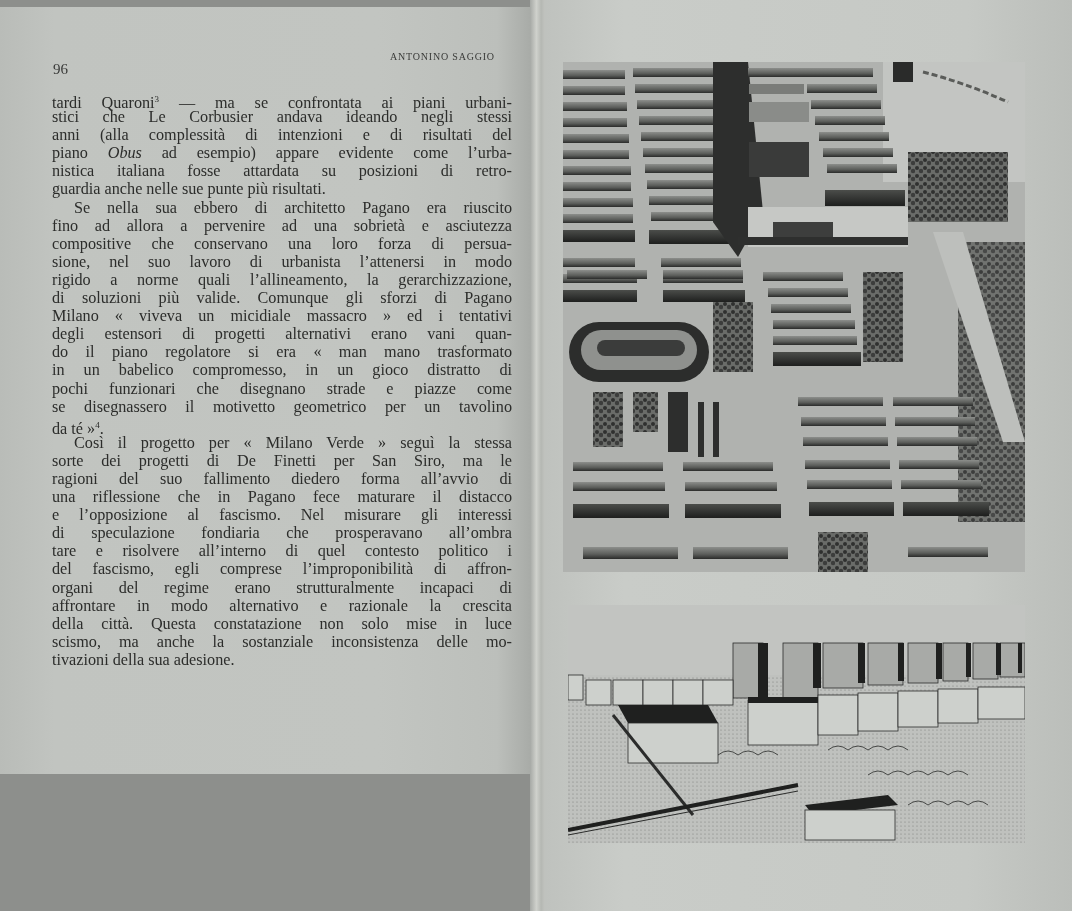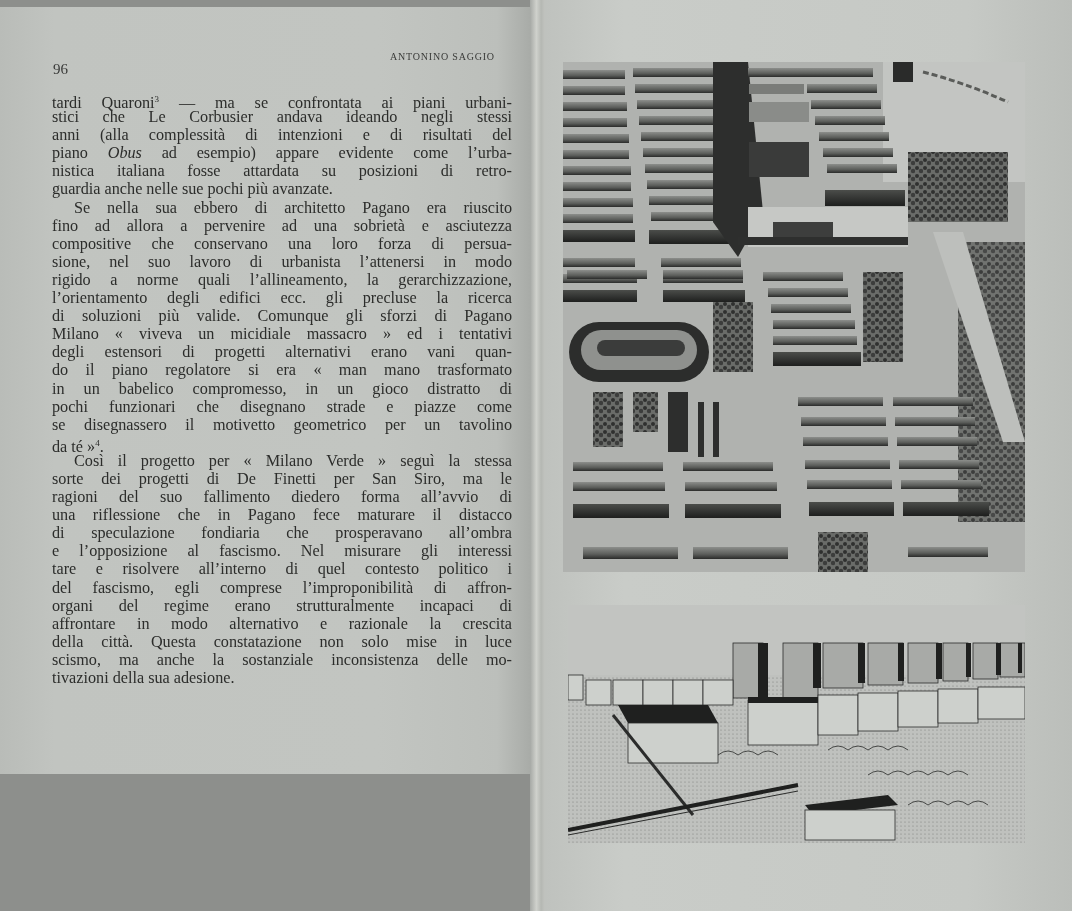--- a/index.html
+++ b/index.html
@@ -69,43 +69,42 @@
     <div class="page-number">96</div>
     <div class="running-head">ANTONINO SAGGIO</div>
 
     <div class="body-text">
 
       <span class="line"><span>tardi Quaroni</span><sup>3</sup><span> — ma se confrontata ai piani urbani-</span></span>
       <span class="line">stici che Le Corbusier andava ideando negli stessi</span>
       <span class="line">anni (alla complessità di intenzioni e di risultati del</span>
       <span class="line"><span>piano</span> <i>Obus</i><span> ad esempio) appare evidente come l’urba-</span></span>
       <span class="line">nistica italiana fosse attardata su posizioni di retro-</span>
-      <span class="line last">guardia anche nelle sue pochi più avanzate.</span>
+      <span class="line last">guardia anche nelle sue punte più risultati.</span>
 
       <span class="line indent">Se nella sua ebbero di architetto Pagano era riuscito</span>
       <span class="line">fino ad allora a pervenire ad una sobrietà e asciutezza</span>
       <span class="line">compositive che conservano una loro forza di persua-</span>
       <span class="line">sione, nel suo lavoro di urbanista l’attenersi in modo</span>
       <span class="line">rigido a norme quali l’allineamento, la gerarchizzazione,</span>
-      <span class="line">l’orientamento degli edifici ecc. gli precluse la ricerca</span>
       <span class="line">di soluzioni più valide. Comunque gli sforzi di Pagano</span>
       <span class="line">Milano « viveva un micidiale massacro » ed i tentativi</span>
       <span class="line">degli estensori di progetti alternativi erano vani quan-</span>
       <span class="line">do il piano regolatore si era « man mano trasformato</span>
       <span class="line">in un babelico compromesso, in un gioco distratto di</span>
       <span class="line">pochi funzionari che disegnano strade e piazze come</span>
       <span class="line">se disegnassero il motivetto geometrico per un tavolino</span>
       <span class="line last"><span>da té »</span><sup>4</sup><span>.</span></span>
 
       <span class="line indent">Così il progetto per « Milano Verde » seguì la stessa</span>
       <span class="line">sorte dei progetti di De Finetti per San Siro, ma le</span>
       <span class="line">ragioni del suo fallimento diedero forma all’avvio di</span>
       <span class="line">una riflessione che in Pagano fece maturare il distacco</span>
+      <span class="line">e l’opposizione al fascismo. Nel misurare gli interessi</span>
       <span class="line">di speculazione fondiaria che prosperavano all’ombra</span>
-      <span class="line">e l’opposizione al fascismo. Nel misurare gli interessi</span>
       <span class="line">tare e risolvere all’interno di quel contesto politico i</span>
       <span class="line">del fascismo, egli comprese l’improponibilità di affron-</span>
       <span class="line">organi del regime erano strutturalmente incapaci di</span>
       <span class="line">affrontare in modo alternativo e razionale la crescita</span>
       <span class="line">della città. Questa constatazione non solo mise in luce</span>
       <span class="line">scismo, ma anche la sostanziale inconsistenza delle mo-</span>
       <span class="line last">tivazioni della sua adesione.</span>
     </div>
   </div>
 

